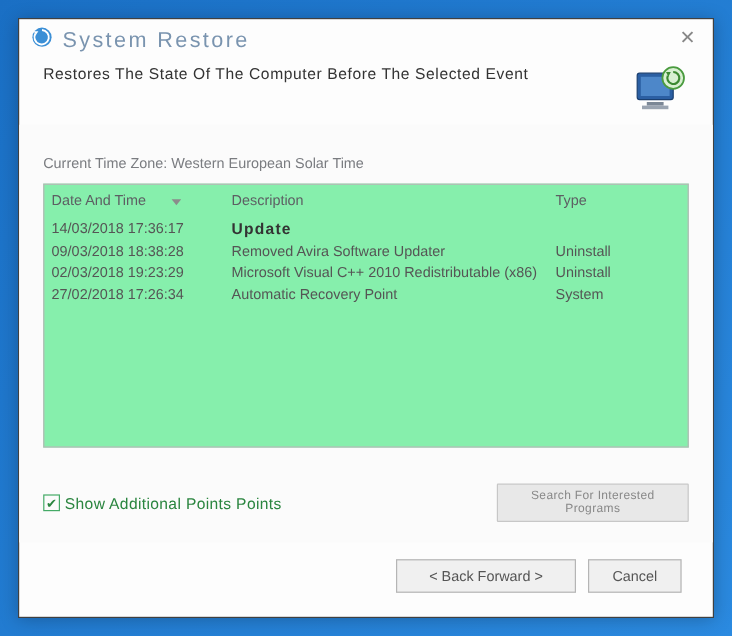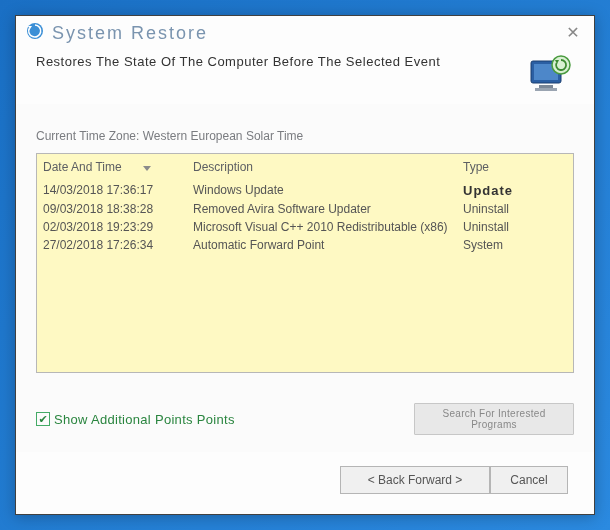--- a/index.html
+++ b/index.html
@@ -42,21 +42,21 @@
   }
   .body {
     flex: 1; padding: 18px 20px 10px 20px; display: flex; flex-direction: column;
     background: #fbfbfb;
     justify-content: center;
   }
   .tz {
     font-size: 12px; color: #7a7c80; margin-bottom: 10px;
   }
   .grid {
-    border: 1px solid #b7b7b7; height: 220px; background: #fef9c3;
+    border: 1px solid #b7b7b7; height: 220px; background: #86efac;
     display: flex; flex-direction: column; overflow: hidden;
   }
   .grid-head, .grid-row {
     display: grid;
     grid-template-columns: 150px 270px 1fr;
     align-items: center;
   }
   .grid-head {
     height: 26px; font-size: 12px; color: #5d5f63;
     border-bottom: 0px solid #ddd;
@@ -83,21 +83,21 @@
   .chk { width: 14px; height: 14px; border: 1px solid #4a6; margin-right: 4px;
     display: inline-flex; align-items: center; justify-content: center; color: #2a853f; font-size: 11px; }
   .chk-label { font-size: 13px; color: #2a853f; letter-spacing: .3px; }
   .search-btn {
     margin-left: auto; font-size: 10px; color: #888;
     background: #e8e8e8; border: 1px solid #c7c7c7;
     padding: 4px 10px; letter-spacing: .3px; width: 160px; text-align: center;
     border-radius: 1px;
   }
   .buttonbar {
-    display: flex; justify-content: flex-end; gap: 0;
+    display: flex; justify-content: flex-end; gap: 10px;
     padding: 14px 26px 20px 0;
   }
   .btn {
     font-size: 12px; color: #555; background: #f0f0f0;
     border: 1px solid #b5b5b5; padding: 6px 16px;
     min-width: 78px; text-align: center;
   }
   .btn.primary { min-width: 150px; }
 </style>
 </head>
@@ -140,36 +140,35 @@
         <div>
           <span>Date And Time</span>
           <span class="sort-caret"></span>
         </div>
         <div>Description</div>
         <div>Type</div>
       </div>
       <div class="grid-body" id="grid-body">
           <div class="grid-row selected">
             <div>14/03/2018 17:36:17</div>
-            <div>Windows Update</div>
             <div class="cell-type">Update</div>
           </div>
           <div class="grid-row">
             <div>09/03/2018 18:38:28</div>
             <div>Removed Avira Software Updater</div>
             <div class="cell-type">Uninstall</div>
           </div>
           <div class="grid-row">
             <div>02/03/2018 19:23:29</div>
             <div>Microsoft Visual C++ 2010 Redistributable (x86)</div>
             <div class="cell-type">Uninstall</div>
           </div>
           <div class="grid-row">
             <div>27/02/2018 17:26:34</div>
-            <div>Automatic Forward Point</div>
+            <div>Automatic Recovery Point</div>
             <div class="cell-type">System</div>
           </div>
         </div>
     </div>
 
     <div class="footer-row">
       <span class="chk">✔</span>
       <span class="chk-label">Show Additional Points Points</span>
       <div class="search-btn">Search For Interested Programs</div>
     </div>

